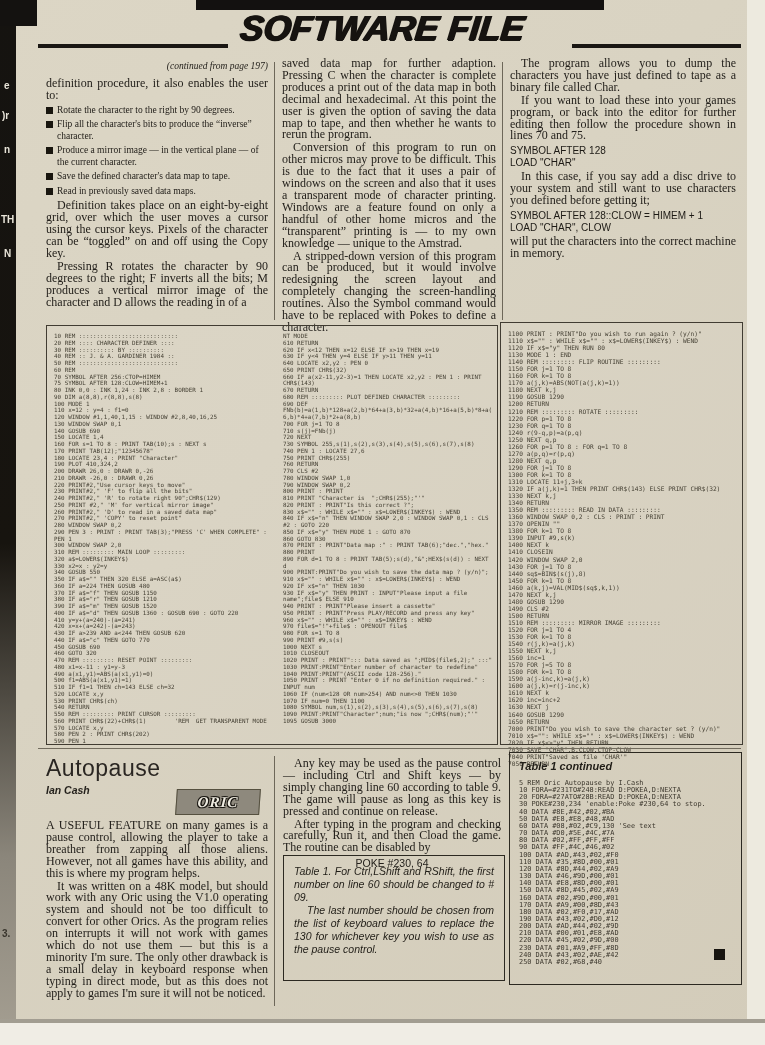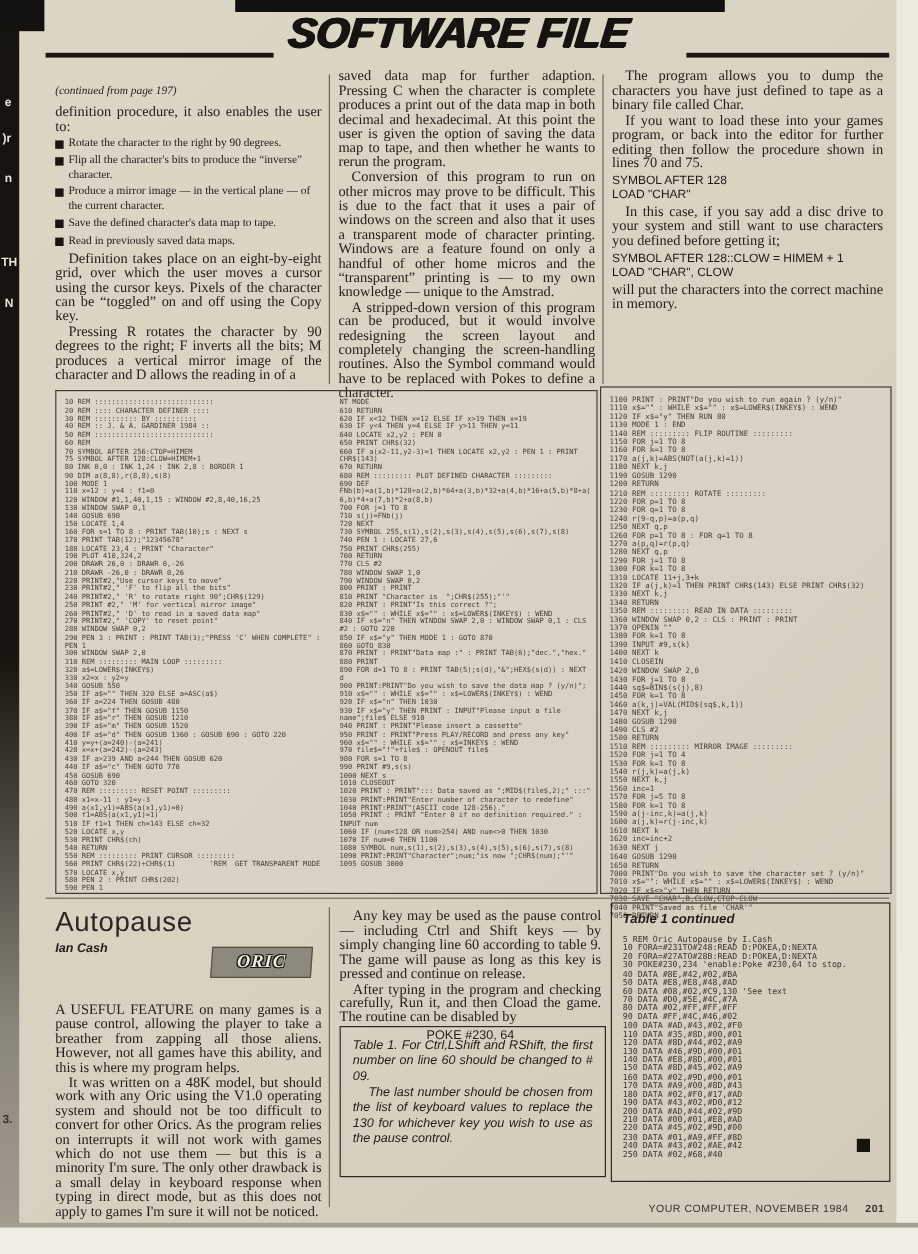--- a/index.html
+++ b/index.html
@@ -20,21 +20,21 @@
   .logo{position:absolute;left:0;top:8px;width:765px;text-align:center;
         font:italic 900 35px "Liberation Sans",sans-serif;letter-spacing:0px;color:#161310;
         transform:skewX(-6deg);text-shadow:1px 0 #161310,-1px 0 #161310,0 1px #161310;}
   .rule-l{position:absolute;left:38px;top:44px;width:190px;height:4px;background:#1a1713;}
   .rule-r{position:absolute;left:572px;top:44px;width:169px;height:4px;background:#1a1713;}
   
   .colrule{position:absolute;width:1px;background:#6d6759;}
   .topcol{position:absolute;top:58px;}
   .para{font-size:12px;line-height:11.9px;text-align:justify;margin:0 0 1px;}
   .para.ind{text-indent:11px;font-family:Liberation Serif, serif;}
-  .cont-note{font:italic 9.5px/12px "Liberation Serif",serif;margin:12px 0 6px;}
+  .cont-note{font:italic 9.5px/12px "Liberation Serif",serif;margin:2px 0 6px;text-align:right;}
   .bullet{display:flex;margin:3px 0;}
   .bullet .sq{width:7px;height:7px;background:#19160f;margin:2px 4px 0 0;flex:none;}
   .bullet .bt{font-size:9.5px;line-height:11.5px;text-align:left;}
   .codeinline{font:10px/11.5px "Liberation Sans",sans-serif;white-space:pre-wrap;margin:3px 0;color:#1d1a15;}
   
   .listingbox{position:absolute;border:1px solid #413c32;background:rgba(255,255,255,0.04);}
   .codecols{display:flex;height:100%;}
   .codepre{margin:0;padding:7px 4px 0 7px;font:5.9px/6.75px "DejaVu Sans Mono",monospace;
            color:#454034;white-space:pre-wrap;overflow-wrap:anywhere;overflow:hidden;}
   .codepre.c3{font-size:6.2px;line-height:7.05px;}
@@ -309,21 +309,21 @@
 7050 RETURN</pre>
   </div>
 
   <div class="bottomrule"></div>
   <div class="colrule" style="left:274px;top:756px;height:250px;"></div>
 
   <div class="topcol" style="left:46px;top:756px;width:222px;position:absolute;">
     <h2 class="ap-title">Autopause</h2>
     <div class="ap-byline">Ian Cash</div>
     <div class="oric-badge">ORIC</div>
-    <p class="para" style="margin-top:40px;">A USEFUL FEATURE on many games is a pause control, allowing the player to take a breather from zapping all those aliens. However, not all games have this ability, and this is where my program helps.</p>
+    <p class="para" style="margin-top:24px;">A USEFUL FEATURE on many games is a pause control, allowing the player to take a breather from zapping all those aliens. However, not all games have this ability, and this is where my program helps.</p>
     <p class="para ind">It was written on a 48K model, but should work with any Oric using the V1.0 operating system and should not be too difficult to convert for other Orics. As the program relies on interrupts it will not work with games which do not use them — but this is a minority I'm sure. The only other drawback is a small delay in keyboard response when typing in direct mode, but as this does not apply to games I'm sure it will not be noticed.</p>
   </div>
 
   <div class="topcol" style="left:283px;top:758px;width:218px;position:absolute;">
     <p class="para ind">Any key may be used as the pause control — including Ctrl and Shift keys — by simply changing line 60 according to table 9. The game will pause as long as this key is pressed and continue on release.</p>
     <p class="para ind">After typing in the program and checking carefully, Run it, and then Cload the game. The routine can be disabled by</p>
     <div class="poke">POKE #230, 64</div>
   </div>
 
   <div class="table1box">
@@ -355,20 +355,17 @@
 190 DATA #43,#02,#D0,#12
 200 DATA #AD,#44,#02,#9D
 210 DATA #00,#01,#E8,#AD
 220 DATA #45,#02,#9D,#00
 230 DATA #01,#A9,#FF,#8D
 240 DATA #43,#02,#AE,#42
 250 DATA #02,#68,#40</pre>
     <div class="endmark"></div>
   </div>
 
-  <div class="footer">
-    <span>YOUR COMPUTER, NOVEMBER 1984</span><span class="pn">201</span>
-  </div>
 
   <div class="edge-right"></div>
   <div class="edge-bottom-shadow"></div>
   <div class="edge-bottom"></div>
 </div>
 
 </body></html>

